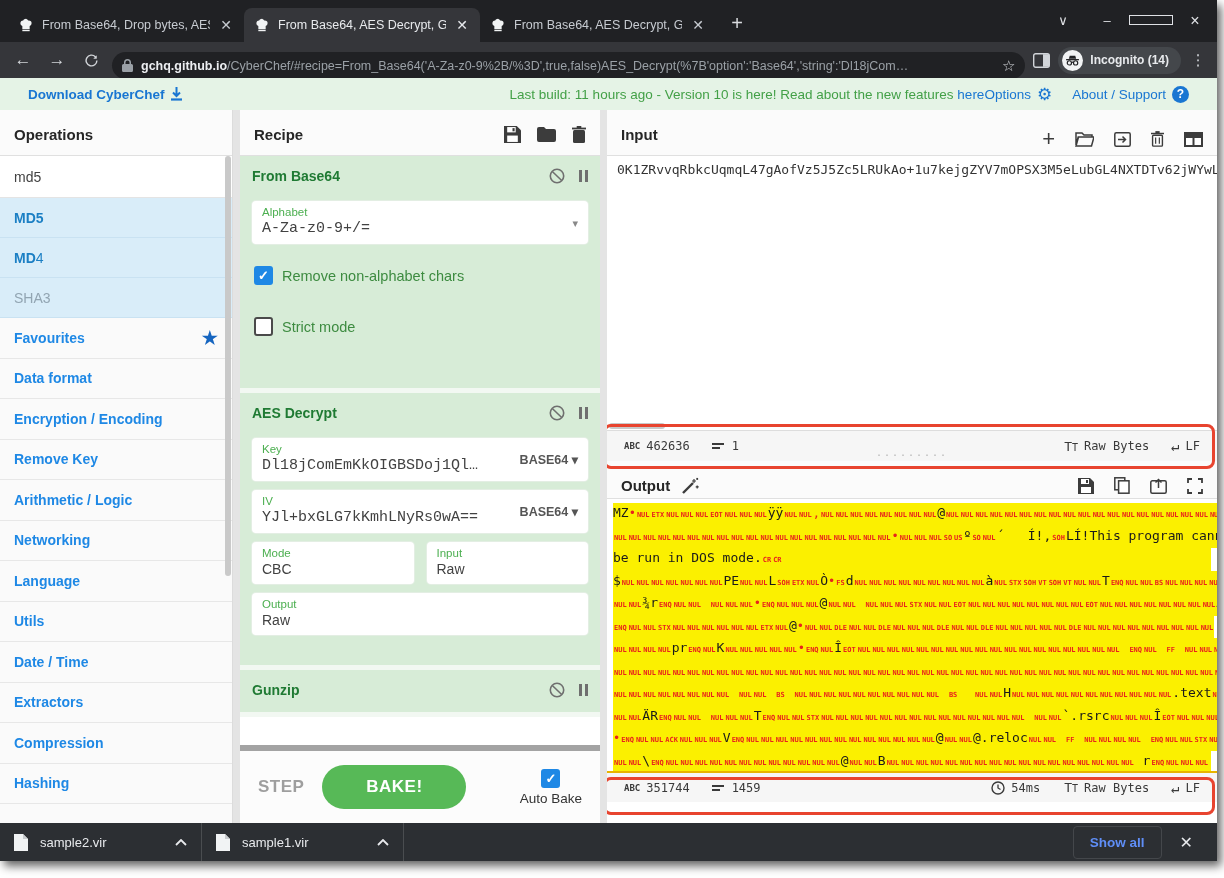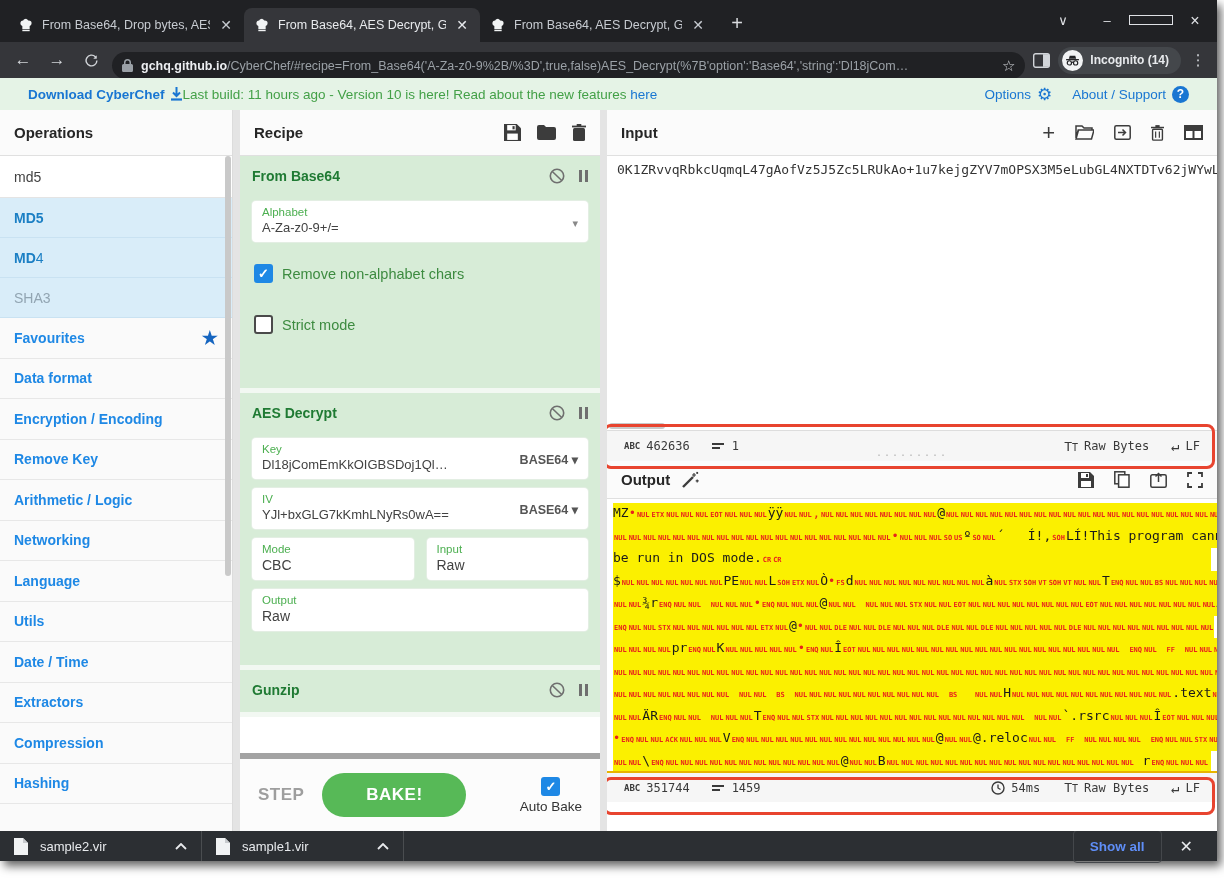--- a/index.html
+++ b/index.html
@@ -36,31 +36,31 @@
   .sidepanel-ic { display:flex; }
   .incog { height:27px; background:#44474b; border-radius:14px; display:flex; align-items:center; gap:7px;
            padding:0 12px 0 4px; color:#e8eaed; font-size:12px; font-weight:bold; }
   .incog-circle { width:21px; height:21px; background:#f1f3f4; border-radius:50%; display:flex; align-items:center; justify-content:center; }
   .kebab { color:#d2d5d9; font-size:15px; width:18px; text-align:center; }
 
   
   .banner { height:32px; background:#e5f3e6; display:flex; align-items:center; padding:0 28px; font-size:13.5px; flex:0 0 auto; }
   .banner a, .blue { color:#1976d2; text-decoration:none; }
   .banner .dl { display:flex; align-items:center; gap:5px; font-weight:bold; color:#1976d2; }
-  .banner .msg { flex:1; text-align:left; color:#43a047; }
+  .banner .msg { flex:1; text-align:right; color:#43a047; }
   .banner .msg .lnk { color:#1976d2; }
   .banner .right { display:flex; align-items:center; gap:6px; color:#1976d2; }
   .gear { color:#1976d2; font-size:17px; line-height:1; }
   .helpdot { width:17px; height:17px; border-radius:50%; background:#1976d2; color:#fff; font-size:12px; font-weight:bold;
              display:flex; align-items:center; justify-content:center; }
 
   
   .main { flex:1; display:flex; background:#e8e8e8; overflow:hidden; }
-  .panel-h { height:46px; background:#fbfbfb; border-bottom:1px solid #e0e0e0; display:flex; align-items:center;
-             padding:8px 14px; font-size:15px; font-weight:bold; color:#262626; flex:0 0 auto; }
+  .panel-h { height:46px; background:#fbfbfb; border-bottom:1px solid #e0e0e0; display:flex; align-items:flex-start;
+             padding:16px 14px; font-size:15px; font-weight:bold; color:#262626; flex:0 0 auto; }
   .panel-h .ic-group { margin-left:auto; display:flex; gap:16px; align-items:center; color:#3c3c3c; }
 
   
   .ops { width:233px; background:#fafafa; display:flex; flex-direction:column; border-right:1px solid #dcdcdc; position:relative; }
   .ops-search { height:42px; border-bottom:1px solid #e4e4e4; background:#fff; }
   .ops-search input { width:100%; height:100%; border:0; outline:none; padding:0 14px; font-size:14px; color:#424242;
                       font-family:"Liberation Sans",sans-serif; background:transparent; }
   .op-result { height:40px; background:#d9edf9; border-bottom:1px solid #c9e2f2; display:flex; align-items:center;
                padding:0 14px; font-size:14px; color:#1b7fc4; }
   .op-result b { font-weight:bold; }
@@ -75,21 +75,21 @@
   .recipe { width:360px; background:#fff; display:flex; flex-direction:column; position:relative; }
   .rec-body { flex:1; background:#f2f8f2; overflow:hidden; display:flex; flex-direction:column; }
   .op-block { background:#d7ecd7; margin-bottom:5px; padding:4px 12px 12px; }
   .op-title-row { display:flex; align-items:center; height:32px; }
   .op-title { color:#1f7a33; font-weight:bold; font-size:14px; }
   .op-ctl { margin-left:auto; display:flex; gap:14px; align-items:center; color:#6f6f6f; }
   .pause-ic { display:inline-flex; gap:3px; }
   .pause-ic i { width:3px; height:12px; background:#6f6f6f; display:block; }
   .field { background:#fff; border-radius:4px; padding:5px 10px 7px; margin-top:9px; position:relative; box-shadow:0 0 0 1px #e3eee3; }
   .field .flabel { color:#4caf50; font-size:11.5px; }
-  .field .fvalue { font-family:Liberation Sans, sans-serif; font-size:13px; color:#424242; margin-top:2px;
+  .field .fvalue { font-family:Liberation Mono, monospace; font-size:15px; color:#424242; margin-top:2px;
                    white-space:nowrap; overflow:hidden; }
   .field .fvalue.sans { font-family:"Liberation Sans",sans-serif; font-size:14px; }
   .field .ftype { position:absolute; right:10px; top:14px; font-size:12.5px; font-weight:bold; color:#555; }
   .field .caret { position:absolute; right:10px; top:16px; color:#888; font-size:11px; }
   .field-row { display:flex; gap:13px; }
   .field-row .field { flex:1; }
   .chk-row { display:flex; align-items:center; gap:9px; margin:22px 2px 6px; color:#3d8b40; font-size:14.5px; }
   .chk { width:19px; height:19px; border-radius:3px; flex:0 0 auto; }
   .chk.on { background:#1e88e5; color:#fff; display:flex; align-items:center; justify-content:center; font-size:13px; font-weight:bold; }
   .chk.off { background:#fff; border:2px solid #4a4a4a; }
@@ -117,21 +117,21 @@
                  font-size:10px; letter-spacing:2px; }
   .io-output-body { height:272px; background:#fff; padding:4px 6px 0; overflow:hidden; flex:0 0 auto; }
   .out-line { white-space:pre; background:#fbf000; font-family:"DejaVu Sans Mono",monospace; font-size:13px;
               color:#1a1a1a; line-height:19.5px; width:max-content; min-width:100%; }
   .ctl { color:#e8221c; font-size:7px; font-weight:bold; padding:0 1px; font-family:"DejaVu Sans Mono",monospace; }
   .ctl1 { color:#e8221c; font-size:12px; font-family:"DejaVu Sans Mono",monospace; }
   .red-box { position:absolute; border:3px solid #e8442f; border-radius:8px; pointer-events:none; z-index:5; }
   .wand { margin-left:10px; display:flex; }
 
   
-  .downloads { height:30px; background:#2c2f33; display:flex; align-items:stretch; flex:0 0 auto; }
+  .downloads { height:38px; background:#2c2f33; display:flex; align-items:stretch; flex:0 0 auto; }
   .dl-chip { width:202px; display:flex; align-items:center; gap:12px; padding:0 14px; border-right:1px solid #4a4d50;
              color:#e8eaed; font-size:13px; }
   .dl-chip .chev { margin-left:auto; display:flex; }
   .dl-right { margin-left:auto; display:flex; align-items:center; gap:10px; padding-right:16px; }
   .showall { color:#5f8ef7; font-weight:bold; font-size:13.5px; border:1px solid #44474b; border-radius:4px;
              padding:8px 16px; background:transparent; }
   .dl-close { color:#e8eaed; font-size:16px; padding:0 8px; }
 
   svg { display:block; }
 </style>

